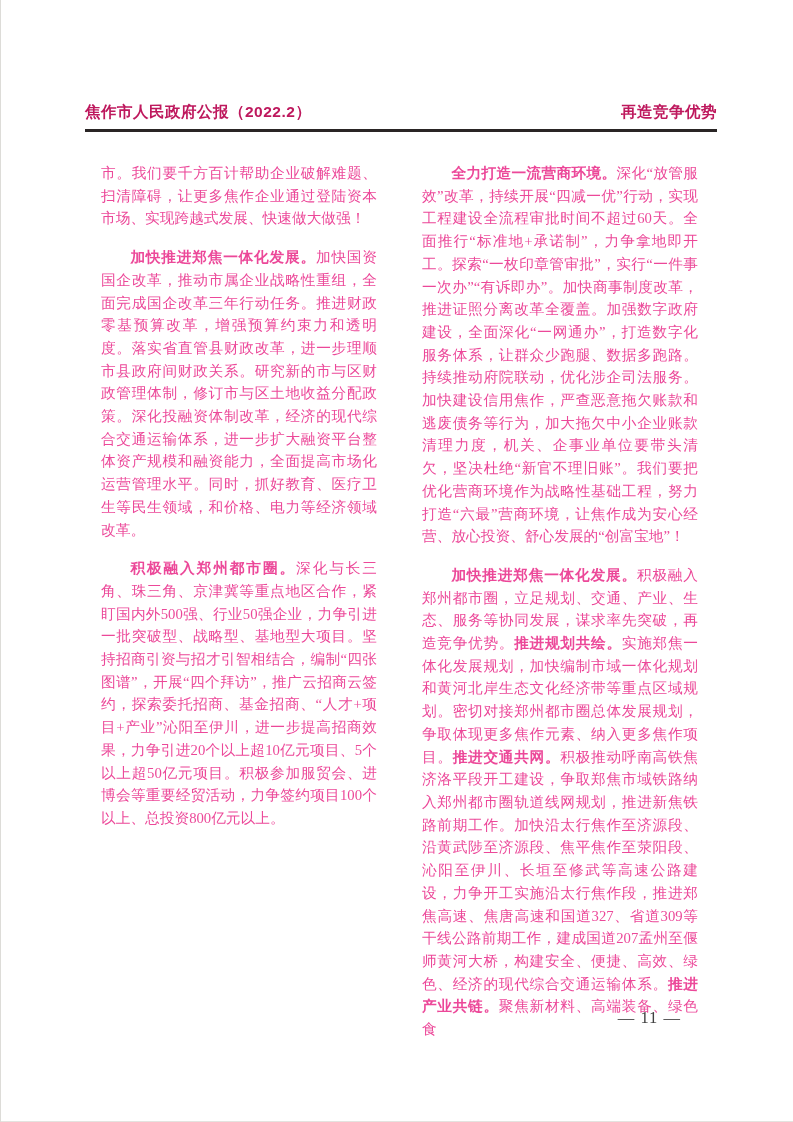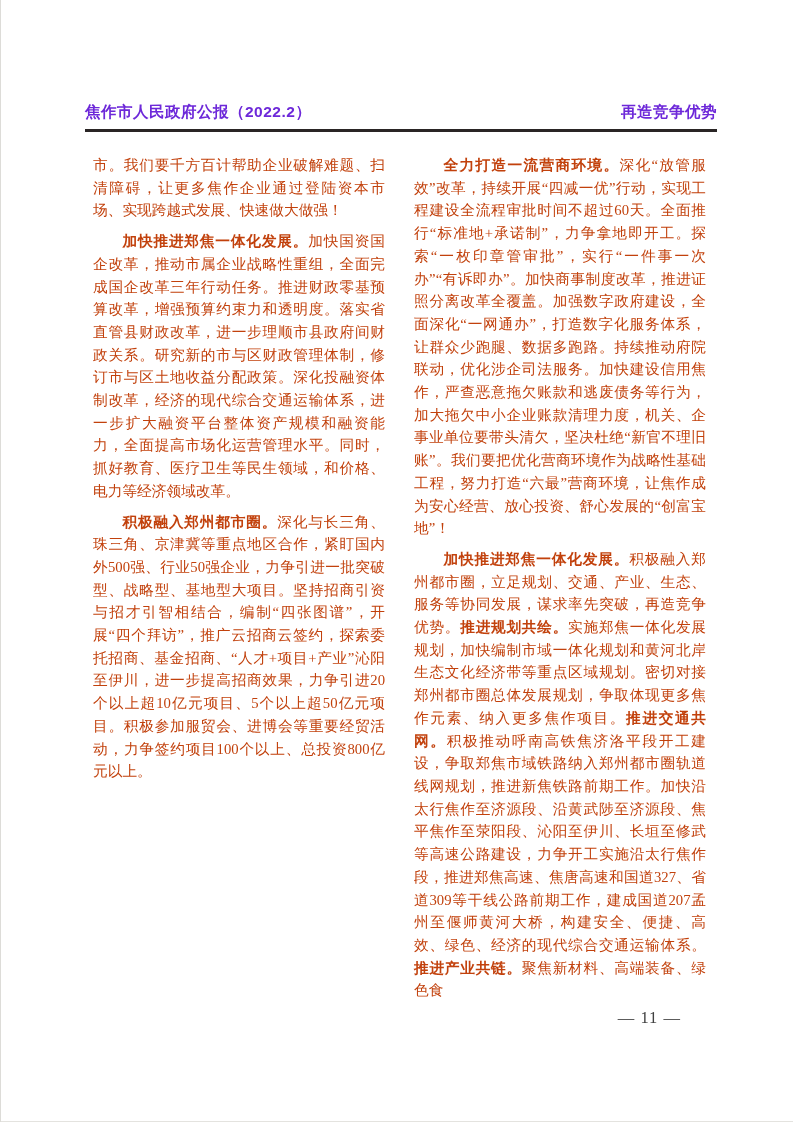--- a/index.html
+++ b/index.html
@@ -21,39 +21,39 @@
     top: 102px;
     display: flex;
     justify-content: space-between;
     align-items: flex-end;
     border-bottom: 3px solid #2a2525;
     padding-bottom: 6px;
     font-family: "Liberation Sans", sans-serif;
     font-weight: bold;
     font-size: 15.5px;
     letter-spacing: 0.5px;
-    color: #6d28d9;
+    color: #be185d;
   }
   .columns {
     position: absolute;
     left: 85px;
     top: 146px;
     width: 629px;
     display: flex;
     gap: 13px;
   }
   .col { width: 308px; }
   .para {
-    margin: 8px;
+    margin: 16px;
     font-size: 14.7px;
     line-height: 22.7px;
     text-align: justify;
     text-justify: inter-ideograph;
     word-break: break-all;
-    color: #c2410c;
+    color: #ec4899;
   }
   .para.indent { text-indent: 2em; }
   .run-normal { font-style: normal; font-weight: normal; }
   .run-bold { font-weight: bold; }
   .run-kai { font-style: italic; font-weight: 500; }
   .page-number {
     position: absolute;
     top: 1007px;
     right: 112px;
     font-size: 16.5px;

